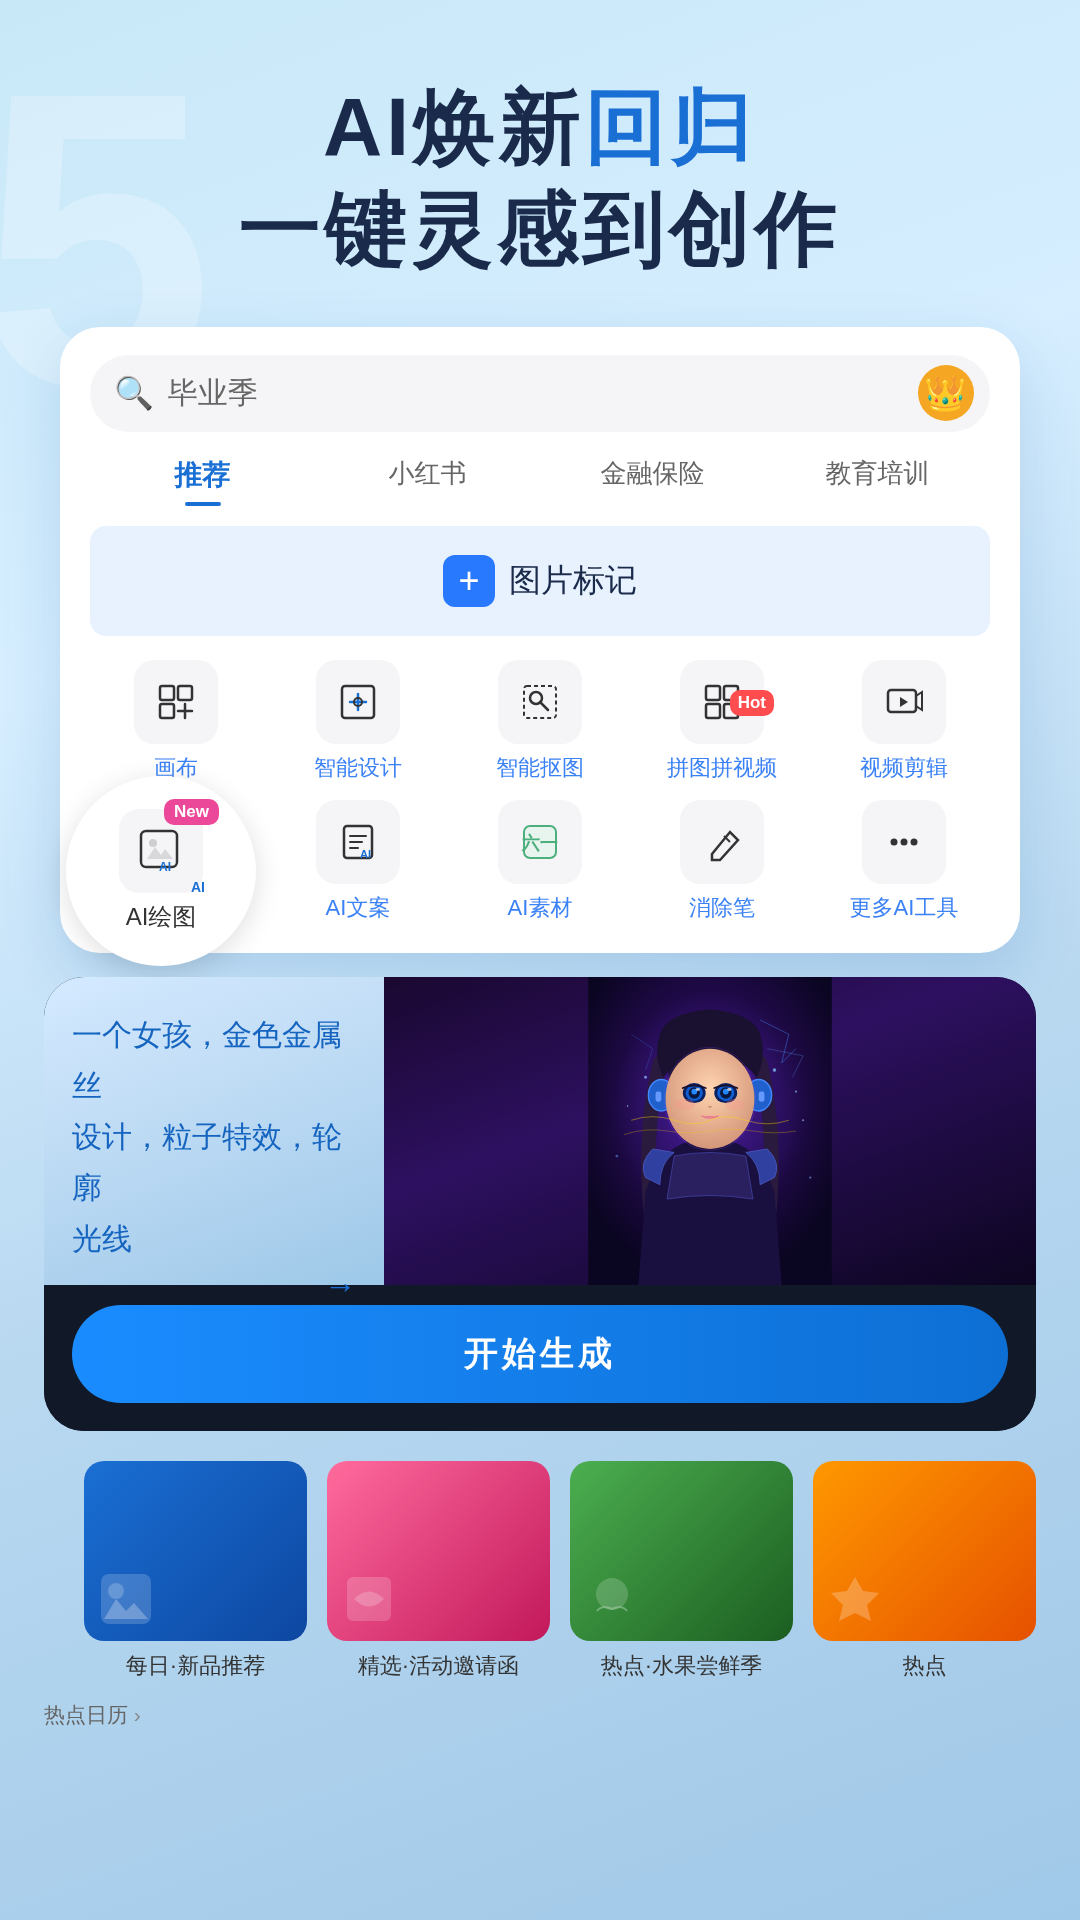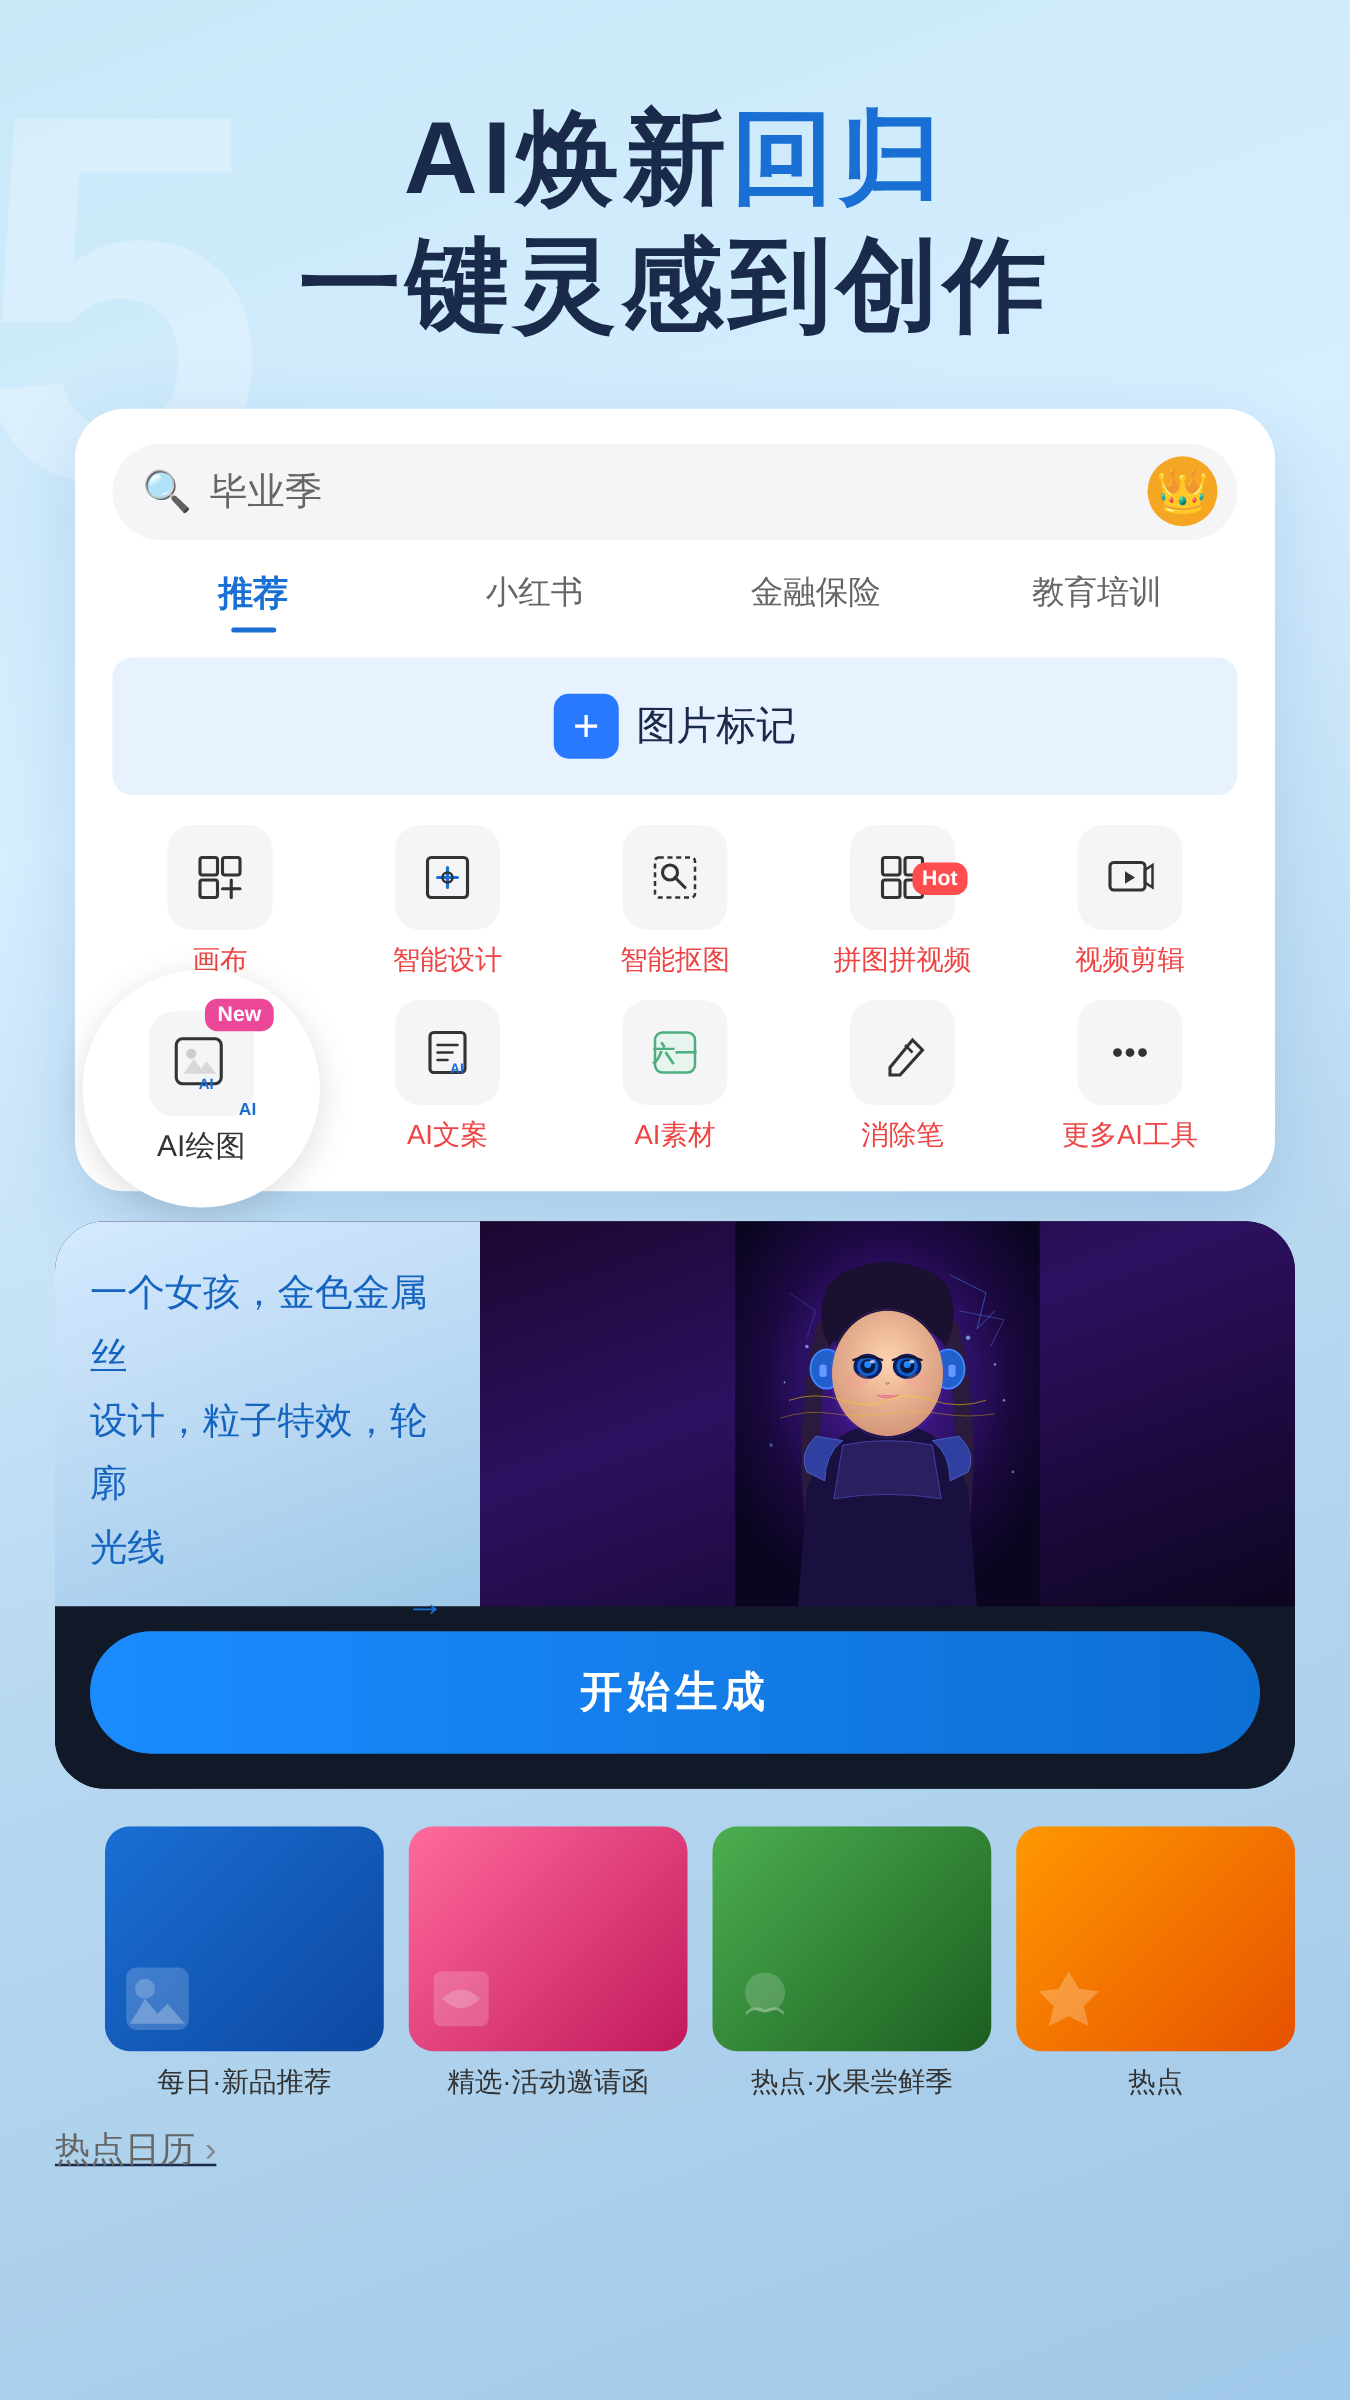--- a/index.html
+++ b/index.html
@@ -184,21 +184,21 @@
       background: #f5f5f7;
       border-radius: 20px;
       display: flex;
       align-items: center;
       justify-content: center;
       font-size: 38px;
       position: relative;
     }
     .tool-label {
       font-size: 22px;
-      color: #ef4444;
+      color: #3b82f6;
       text-align: center;
       line-height: 1.3;
     }
     .hot-badge {
       position: absolute;
       top: -10px;
       right: -10px;
       background: #ff4d4f;
       color: white;
       font-size: 17px;
@@ -264,25 +264,24 @@
     }
     .thumb-label {
       font-size: 22px;
       color: #333;
       margin-top: 10px;
       text-align: center;
     }
 
     .hot-calendar {
       margin-top: 20px;
-      font-size: 28px;
+      font-size: 21px;
       color: #1a2a4a;
       font-weight: 600;
       padding: 0 0 20px 0;
-      text-decoration: underline;
     }
     .hot-calendar span {
       color: #666;
       font-weight: 400;
     }
 
     
     .ai-gen-full {
       position: relative;
       z-index: 2;

